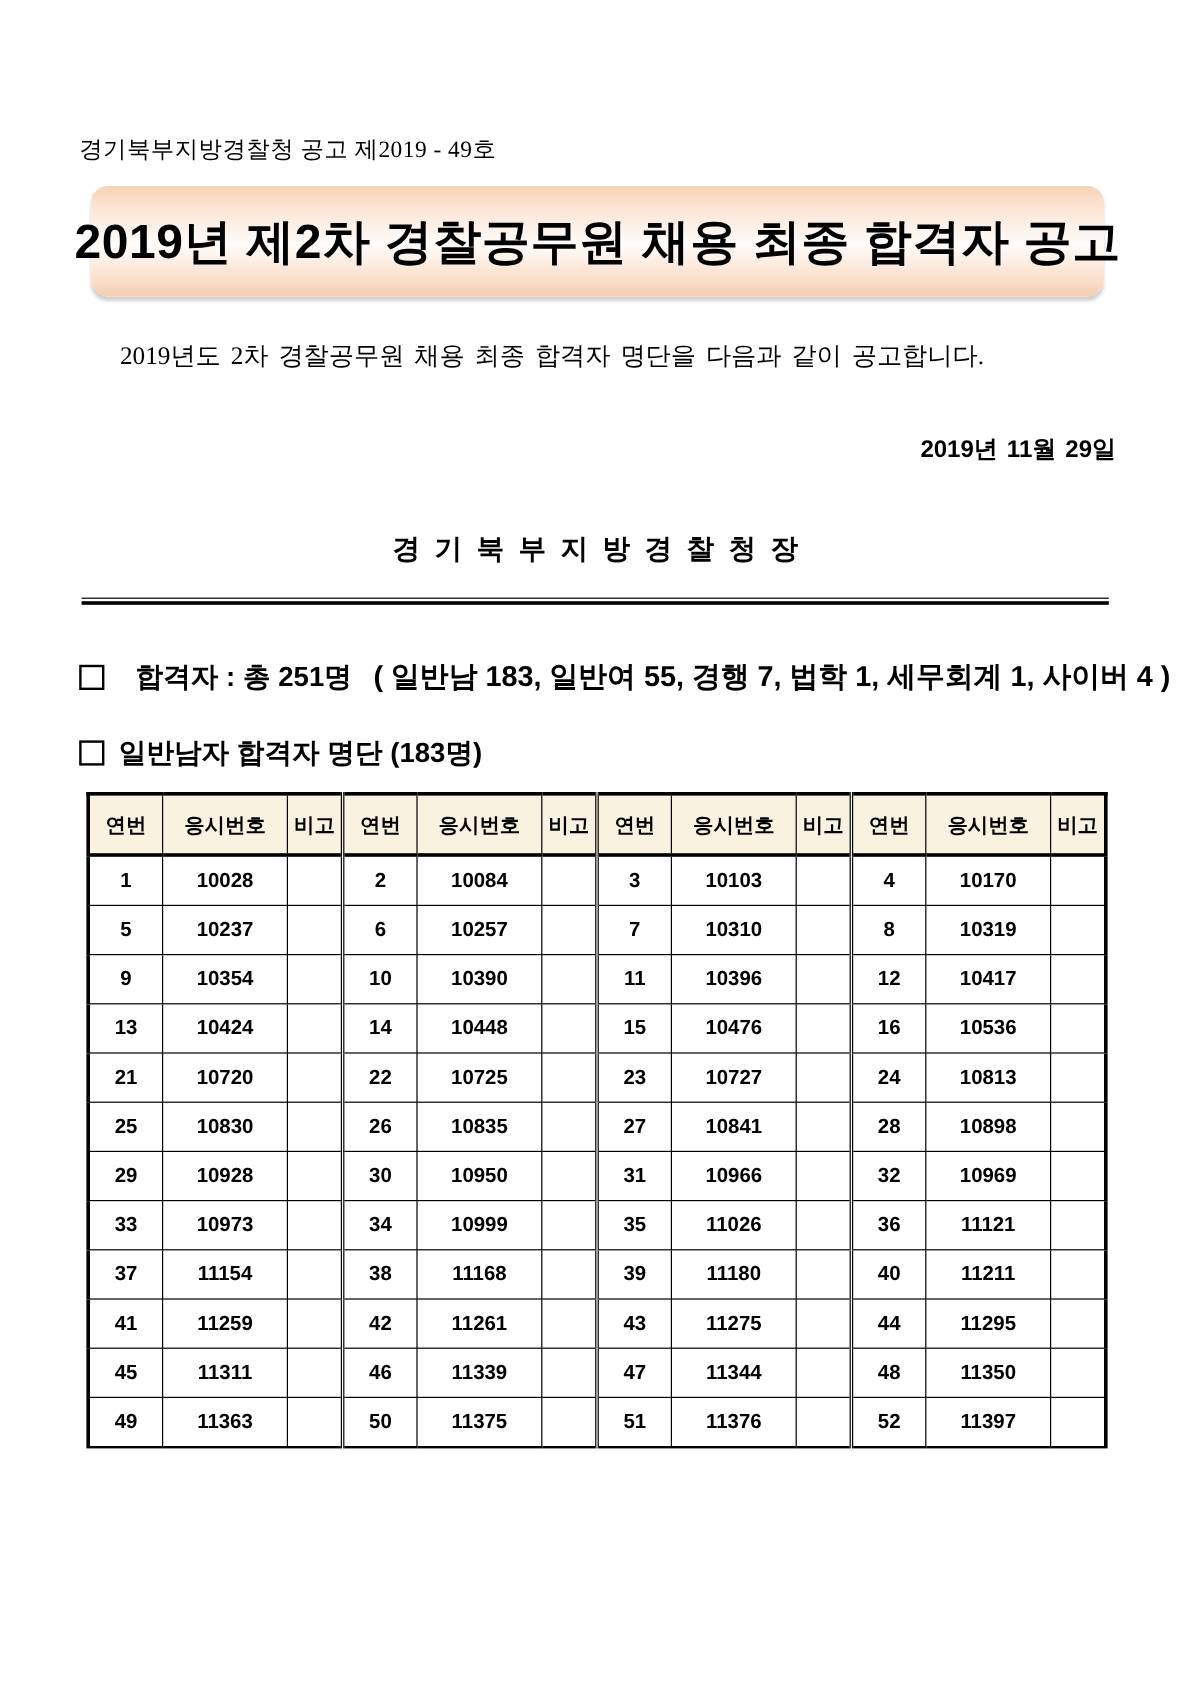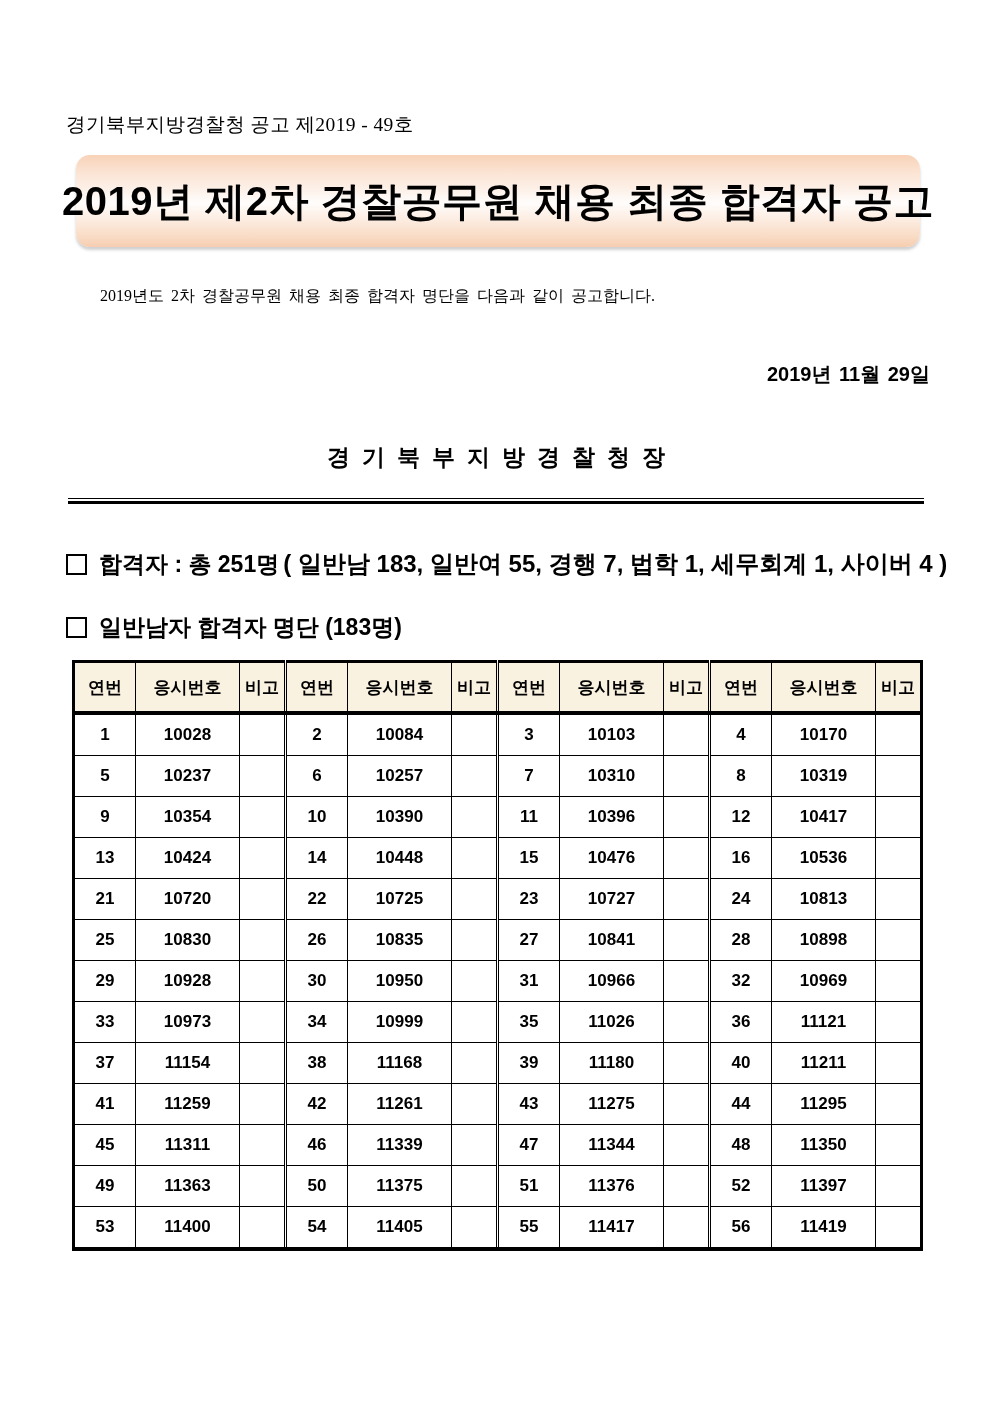--- a/index.html
+++ b/index.html
@@ -63,21 +63,21 @@
     color: #000000;
     white-space: nowrap;
   }
 
   
   .body-paragraph {
     position: absolute;
     left: 66px;
     top: 275px;
     width: 866px;
-    font-size: 16px;
+    font-size: 21px;
     line-height: 42px;
     text-indent: 34px;
     text-align: justify;
     word-spacing: 3px;
     font-family: "Liberation Serif", "DejaVu Serif", serif;
   }
   .doc-date {
     position: absolute;
     right: 62px;
     top: 361px;
@@ -132,21 +132,21 @@
     color: #000;
   }
   .heading .bullet {
     display: inline-block;
     width: 17px;
     height: 17px;
     border: 2.5px solid #000;
     margin-right: 12px;
     flex: 0 0 auto;
   }
-  .heading-summary { top: 548px; font-size: 22px; }
+  .heading-summary { top: 548px; font-size: 22px; gap: 14px; }
   .heading-summary .lead { font-size: 23px; }
   .heading-summary .detail { font-size: 24px; margin-left: 4px; }
   .heading-list { top: 612px; font-size: 23px; }
 
   
   .table-wrap {
     position: absolute;
     left: 72px;
     top: 660px;
     width: 848px;
@@ -174,21 +174,21 @@
   }
   
   col.c-seq    { width: 62px; }
   col.c-exam   { width: 104px; }
   col.c-remark { width: 46px; }
   
   .grp-start { border-left: 3px double #000 !important; }
   table.results tr > *:first-child { border-left: 3px solid #000; }
   table.results tr > *:last-child  { border-right: 3px solid #000; }
   table.results tr:first-child > * { border-top: 3px solid #000; }
-  table.results tr:last-child > *  { border-bottom: 4px solid #000000; }
+  table.results tr:last-child > *  { border-bottom: 2px solid #000000; }
 </style>
 </head>
 <body>
 
 <div class="page">
 
   <div class="doc-number">경기북부지방경찰청 공고 제2019 - 49호</div>
 
   <div class="title-banner">
     <div class="title-text">2019년 제2차 경찰공무원 채용 최종 합격자 공고</div>
@@ -410,31 +410,17 @@
             <td class="grp-start">50</td>
             <td>11375</td>
             <td></td>
             <td class="grp-start">51</td>
             <td>11376</td>
             <td></td>
             <td class="grp-start">52</td>
             <td>11397</td>
             <td></td>
           </tr>
-          <tr>
-            <td>53</td>
-            <td>11400</td>
-            <td></td>
-            <td class="grp-start">54</td>
-            <td>11405</td>
-            <td></td>
-            <td class="grp-start">55</td>
-            <td>11417</td>
-            <td></td>
-            <td class="grp-start">56</td>
-            <td>11419</td>
-            <td></td>
-          </tr>
         </tbody>
     </table>
   </div>
 
 </div>
 
 </body></html>

